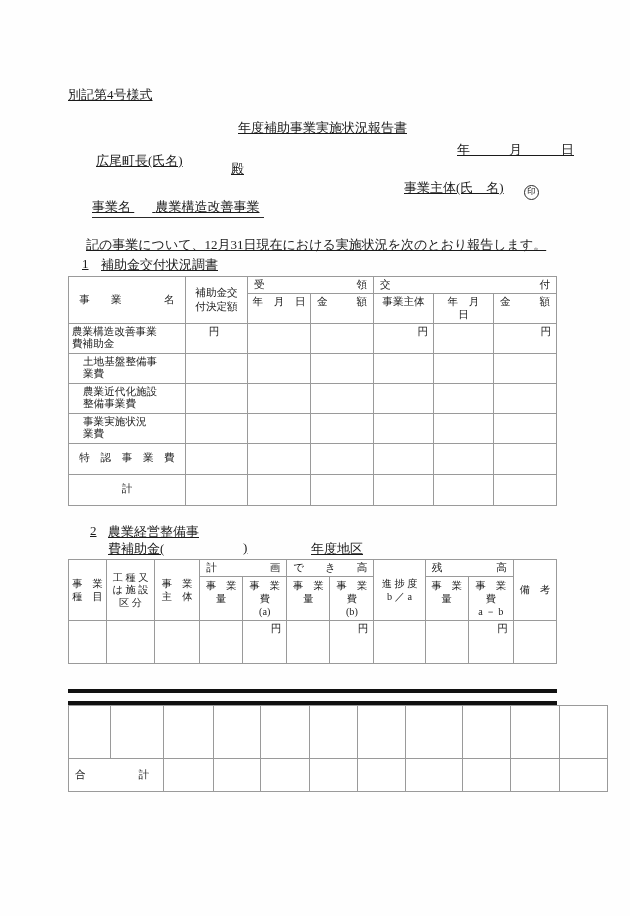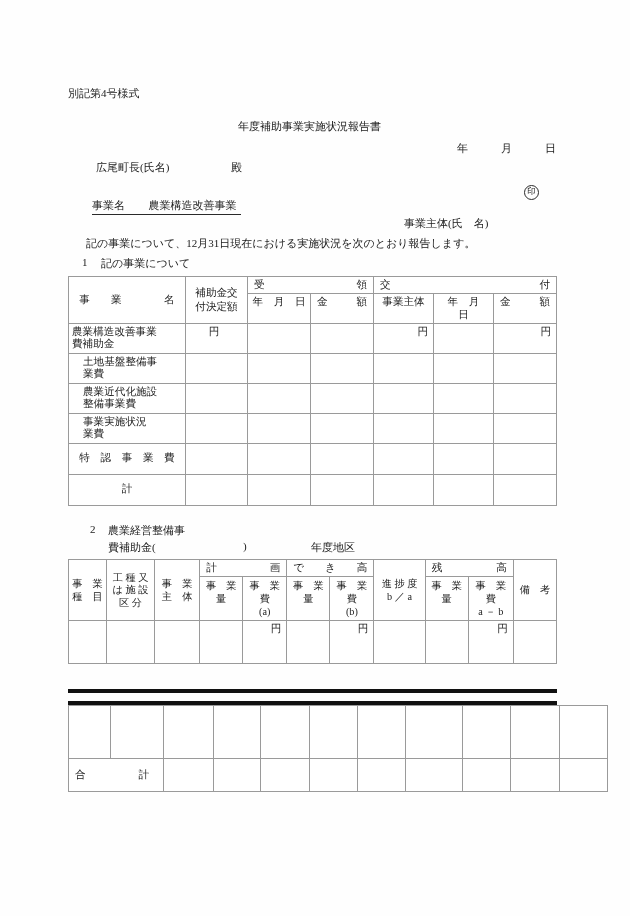--- a/index.html
+++ b/index.html
@@ -17,21 +17,21 @@
   }
 
   .page {
     position: absolute;
     inset: 0;
     background: #fefefe;
   }
 
   
   .abs { position: absolute; white-space: nowrap; }
-  .t11 { font-size: 11px; }
+  .t11 { font-size: 13px; text-decoration: underline; }
 
   .underline-txt {
     border-bottom: 1px solid #2a2a2a;
     padding-bottom: 1px;
   }
 
   
   .seal {
     display: inline-block;
     width: 13px; height: 13px;
@@ -97,38 +97,38 @@
 <body>
 
 <div class="page">
 
   <div class="abs t11" style="left:68px; top:86px;">別記第4号様式</div>
 
   <div class="abs t11" style="left:238px; top:119px;">年度補助事業実施状況報告書</div>
 
   <div class="abs t11" style="left:457px; top:141px;">年　　　月　　　日</div>
 
-  <div class="abs t11" style="left:96px; top:160px;">広尾町長(氏名)</div>
+  <div class="abs t11" style="left:96px; top:152px;">広尾町長(氏名)</div>
   <div class="abs t11" style="left:231px; top:160px;">殿</div>
 
-  <div class="abs t11" style="left:404px; top:179px;margin-top:37px;">事業主体(氏　名)</div>
+  <div class="abs t11" style="left:404px; top:179px;">事業主体(氏　名)</div>
   <div class="abs" style="left:524px; top:178px;">
     <span class="seal">印</span>
   </div>
 
   <div class="abs t11 underline-txt" style="left:92px; top:198px; padding-right:4px;">
     <span>事業名</span>
     <span style="display:inline-block;width:18px"></span>
     <span>農業構造改善事業</span>
   </div>
 
   <div class="abs t11" style="left:86px; top:236px;">記の事業について、12月31日現在における実施状況を次のとおり報告します。</div>
 
   <div class="abs t11" style="left:82px; top:256px;">1</div>
-  <div class="abs t11" style="left:101px; top:256px;">記の事業について</div>
+  <div class="abs t11" style="left:101px; top:256px;">補助金交付状況調書</div>
 
   <table class="grid" id="table1" style="left:68px; top:276px; width:488px;">
     <colgroup>
       <col style="width:117px">
       <col style="width:62px">
       <col style="width:63px">
       <col style="width:63px">
       <col style="width:60px">
       <col style="width:60px">
       <col style="width:63px">

